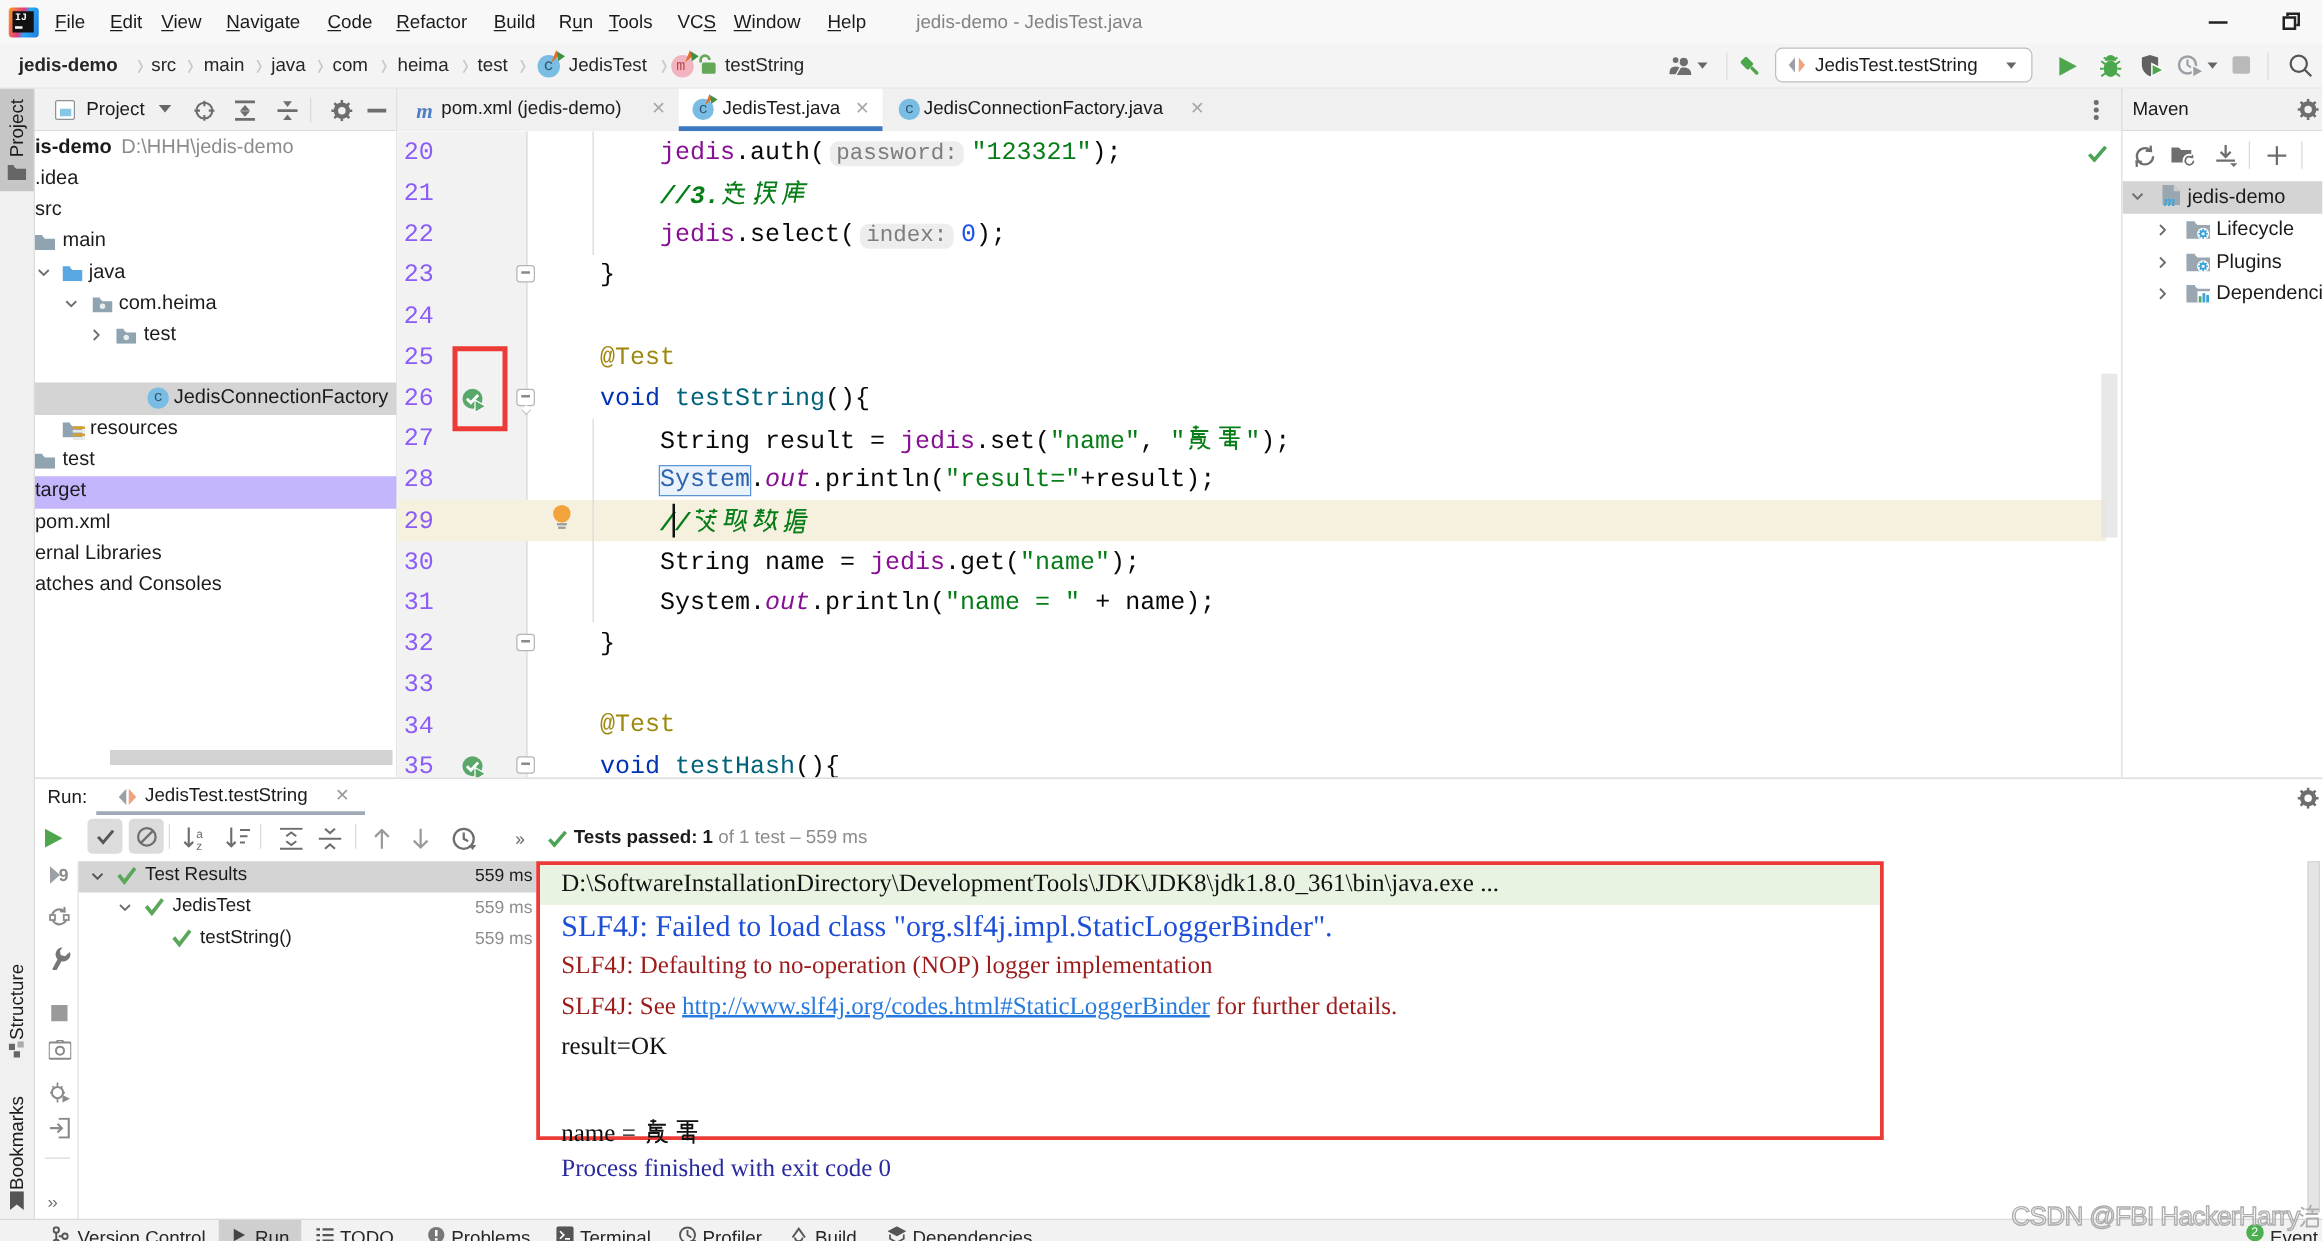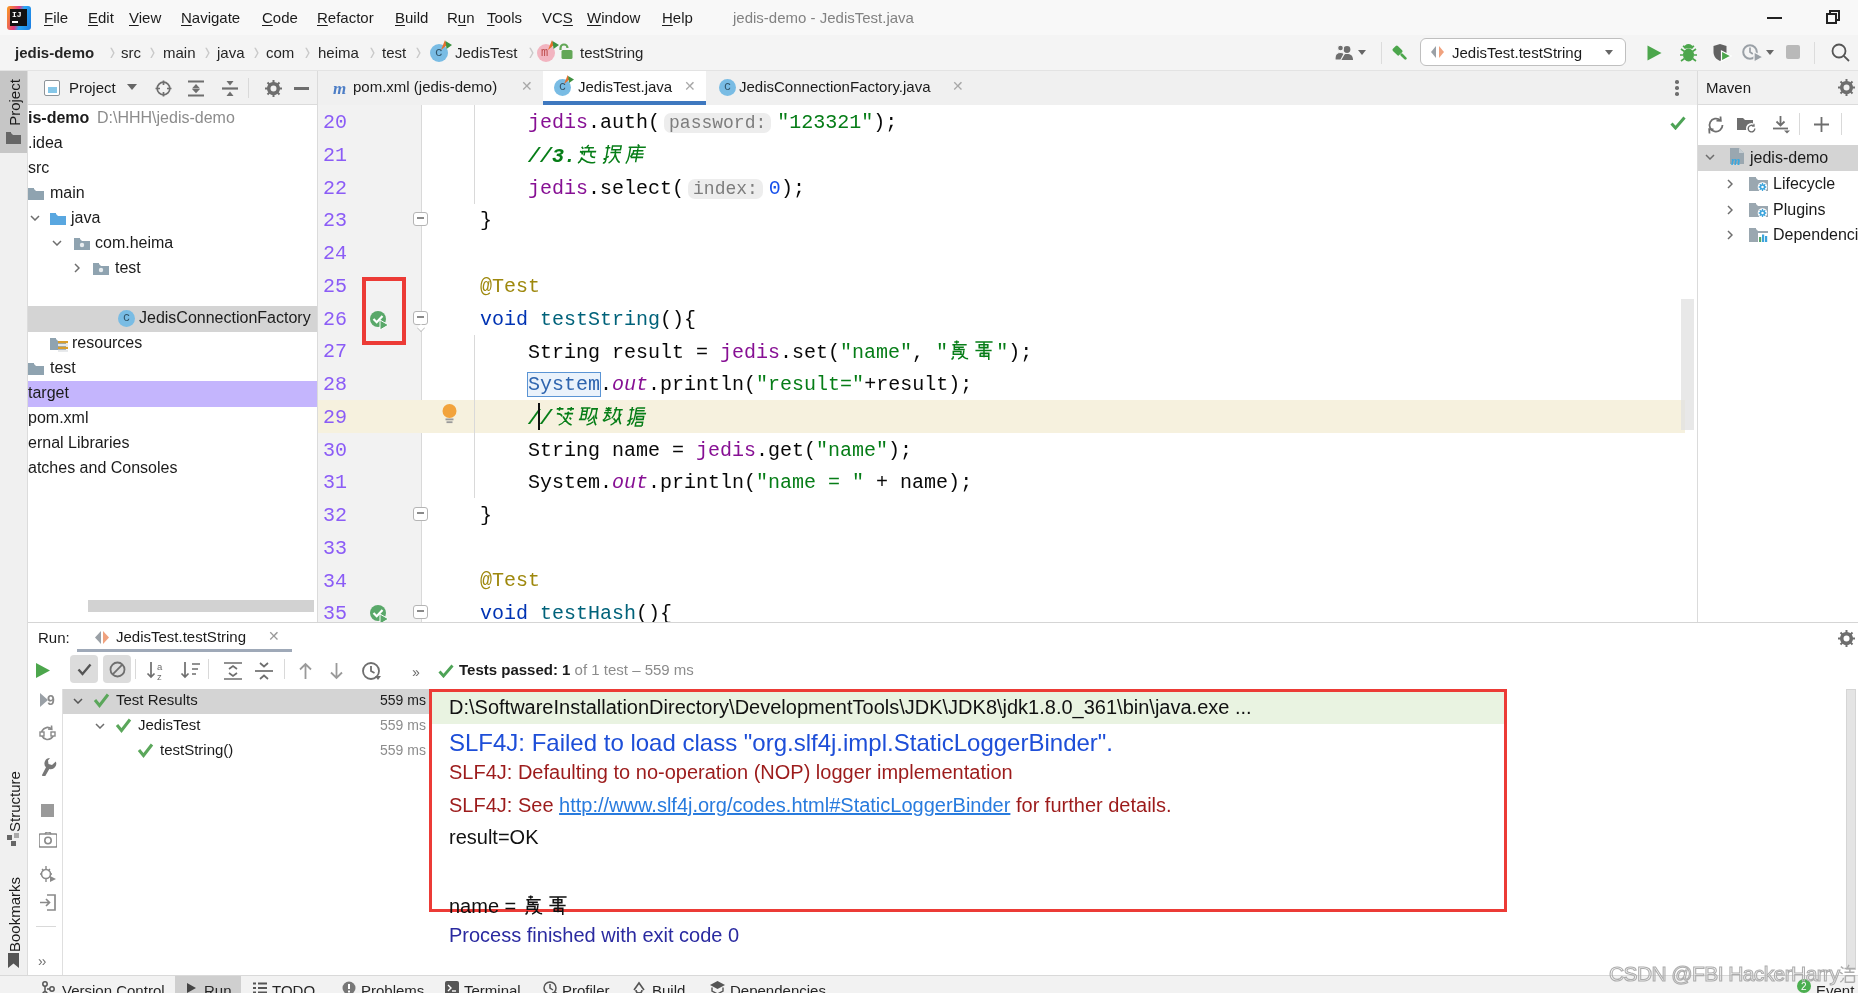--- a/index.html
+++ b/index.html
@@ -1,19 +1,19 @@
 <!DOCTYPE html>
 <html><head>
 <meta charset="utf-8">
 <style>
   * { margin:0; padding:0; box-sizing:border-box; }
   html,body { width:1858px; height:993px; overflow:hidden; }
   body { font-family:"Liberation Sans", sans-serif; background:#fff; position:relative; }
   .abs { position:absolute; }
-  .mono { font-family:Liberation Sans, sans-serif; }
+  .mono { font-family:Liberation Serif, serif; }
   
   #titlebar { left:0; top:0; width:1858px; height:35px; background:#F8F8F8; }
   .menuitem { position:absolute; top:9px; font-size:15px; color:#1b1b1b; }
   .mn { text-decoration:underline; text-underline-offset:2px; }
   #wintitle { position:absolute; top:9px; left:733px; font-size:15px; color:#828282; }
   
   #navbar { left:0; top:35px; width:1858px; height:36px; background:#F4F4F4; border-bottom:1px solid #E3E3E3;}
   .bc { position:absolute; top:9px; font-size:15px; color:#262626; }
   .bcsep { position:absolute; top:1px; font-size:26px; color:#C9C9C9; font-family:"Liberation Sans",sans-serif; transform:scaleX(.62); font-weight:300;}
   

